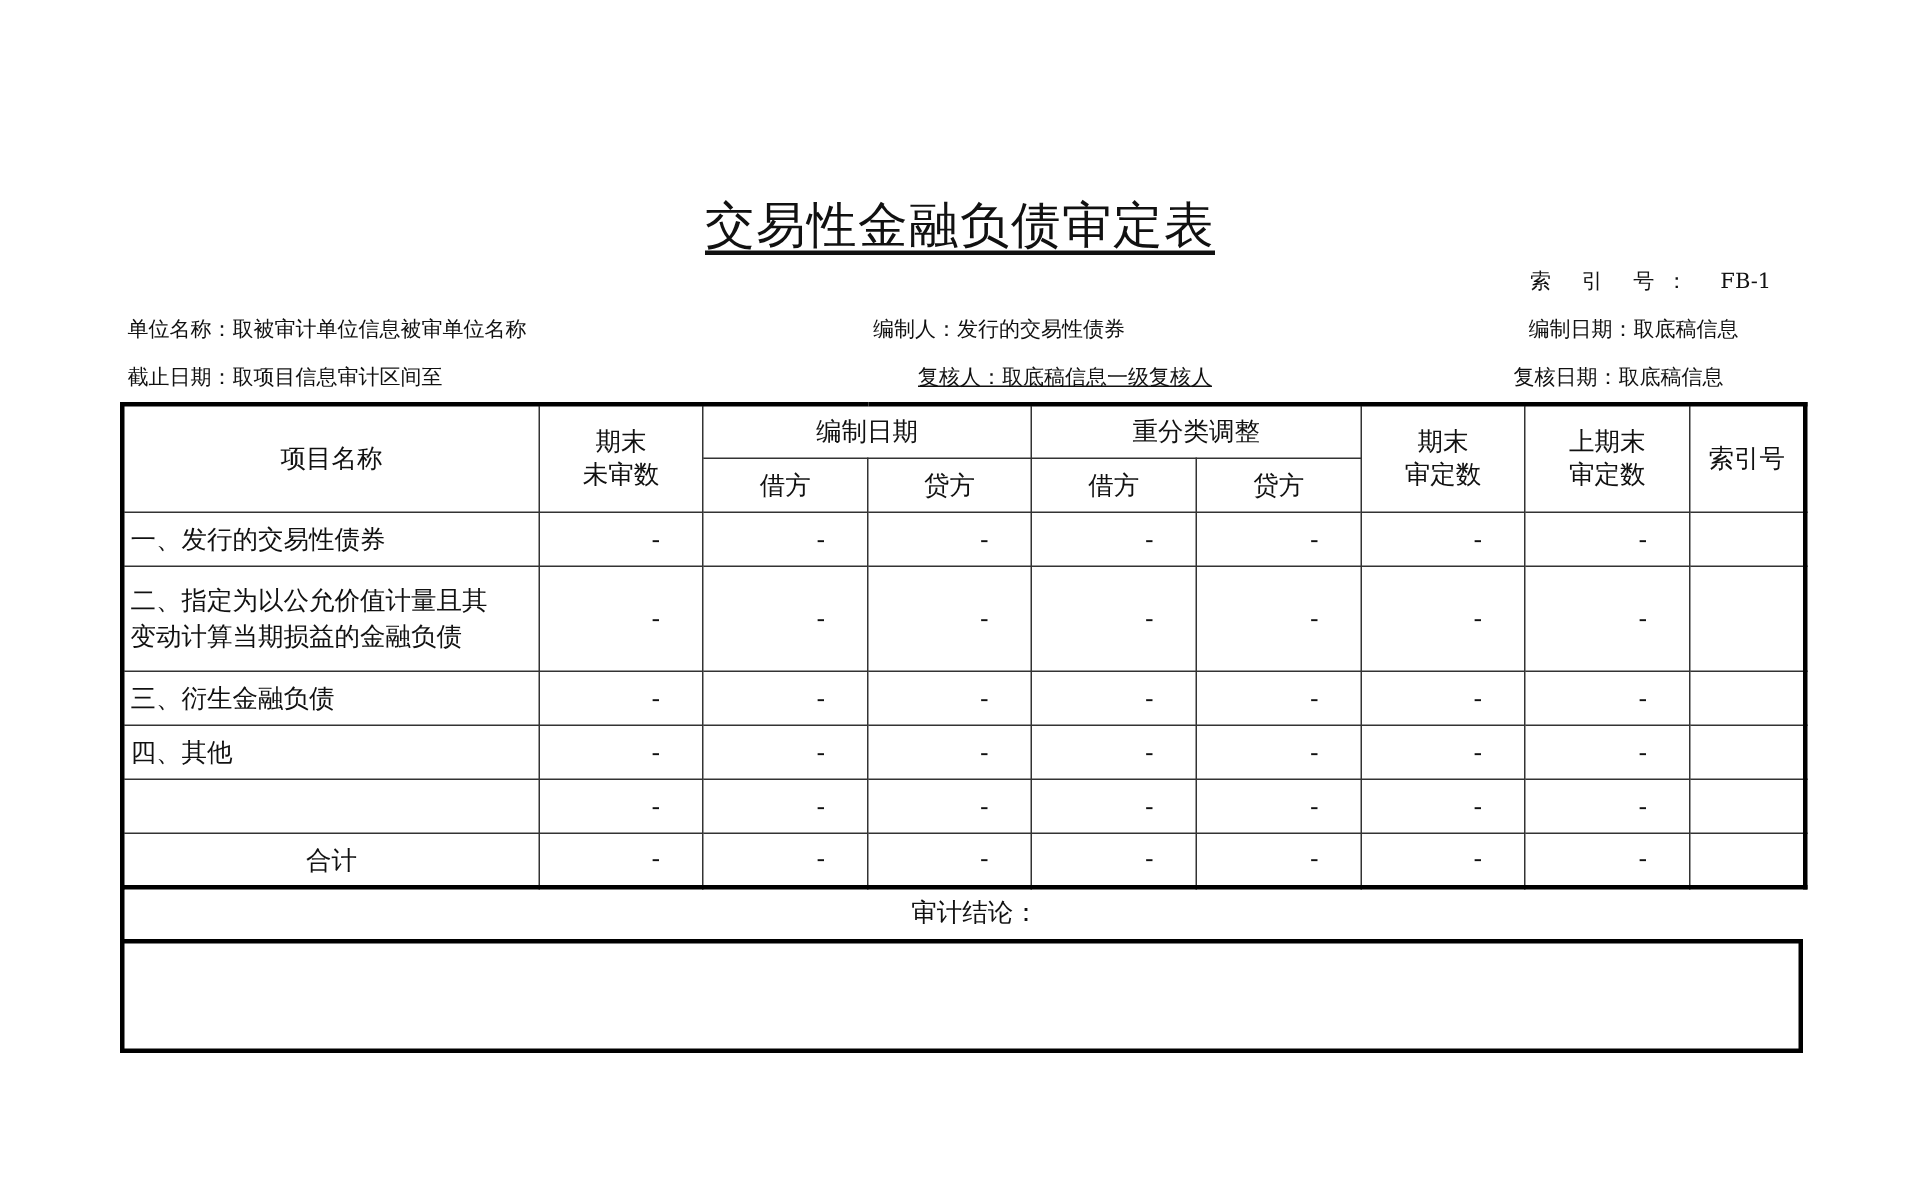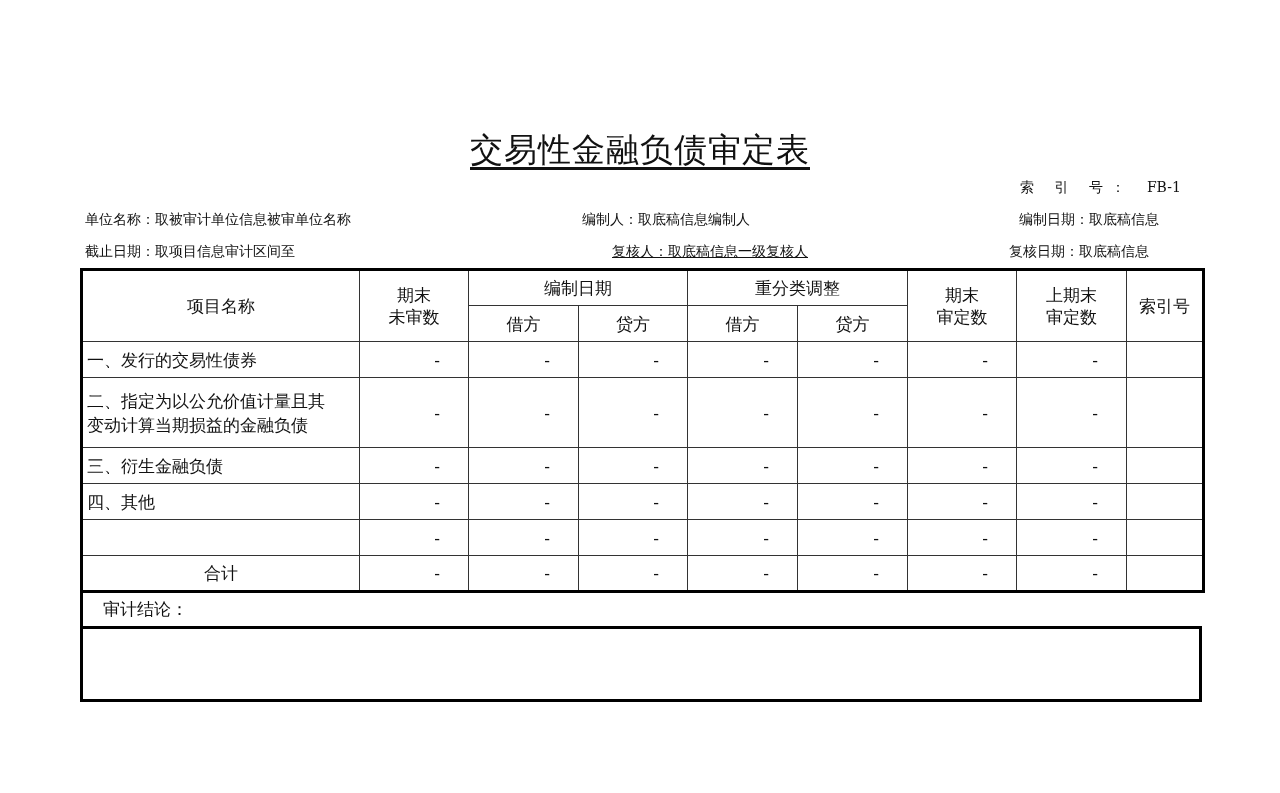--- a/index.html
+++ b/index.html
@@ -12,21 +12,21 @@
   .clip { overflow: hidden; }
   table.main { position: absolute; left: 80px; top: 268px; border-collapse: collapse;
                border: 3px solid #000; table-layout: fixed; width: 1122px; }
   table.main td { border: 1px solid #333; font-size: 17px; padding: 0 4px; vertical-align: middle; }
   .hd { text-align: center; line-height: 22px; }
   .num { text-align: right; padding-right: 28px !important; }
   .name { text-align: left; line-height: 24px; }
   .total-label { text-align: center; margin-top: 16px; }
   .conclusion-label { position: absolute; left: 80px; top: 591px; width: 1118px; height: 36px;
                       border-left: 3px solid #000; border-right: 1px solid transparent; font-size: 17px;
-                      line-height: 36px; padding-left: 20px; box-sizing: border-box; }
+                      line-height: 36px; padding-left: 20px; box-sizing: border-box; text-align: center; }
   .conclusion-box { position: absolute; left: 80px; top: 626px; width: 1122px; height: 76px;
                     border: 3px solid #000; box-sizing: border-box; }
 </style>
 </head>
 <body>
 
 <div class="title">
   <span>交易性金融负债审定表</span>
 </div>
 
@@ -34,21 +34,21 @@
   <span class="index-label">索 引 号：</span><span style="margin-left:14px;">FB-1</span>
 </div>
 
 <div class="meta" style="left:85px; top:211px;">
   <span>单位名称：</span><span>取被审计单位信息被审单位名称</span>
 </div>
 <div class="meta" style="left:85px; top:243px;">
   <span>截止日期：</span><span>取项目信息审计区间至</span>
 </div>
 <div class="meta" style="left:582px; top:211px;">
-  <span>编制人：</span><span>取底稿信息编制人</span>
+  <span>编制人：</span><span>发行的交易性债券</span>
 </div>
 <div class="meta" style="left:612px; top:243px;text-decoration:underline;">
   <span>复核人：</span><span>取底稿信息一级复核人</span>
 </div>
 <div class="meta clip" style="left:1019px; top:211px; width:183px;">
   <span>编制日期：</span><span>取底稿信息</span>
 </div>
 <div class="meta clip" style="left:1009px; top:243px; width:183px;">
   <span>复核日期：</span><span>取底稿信息</span>
 </div>

